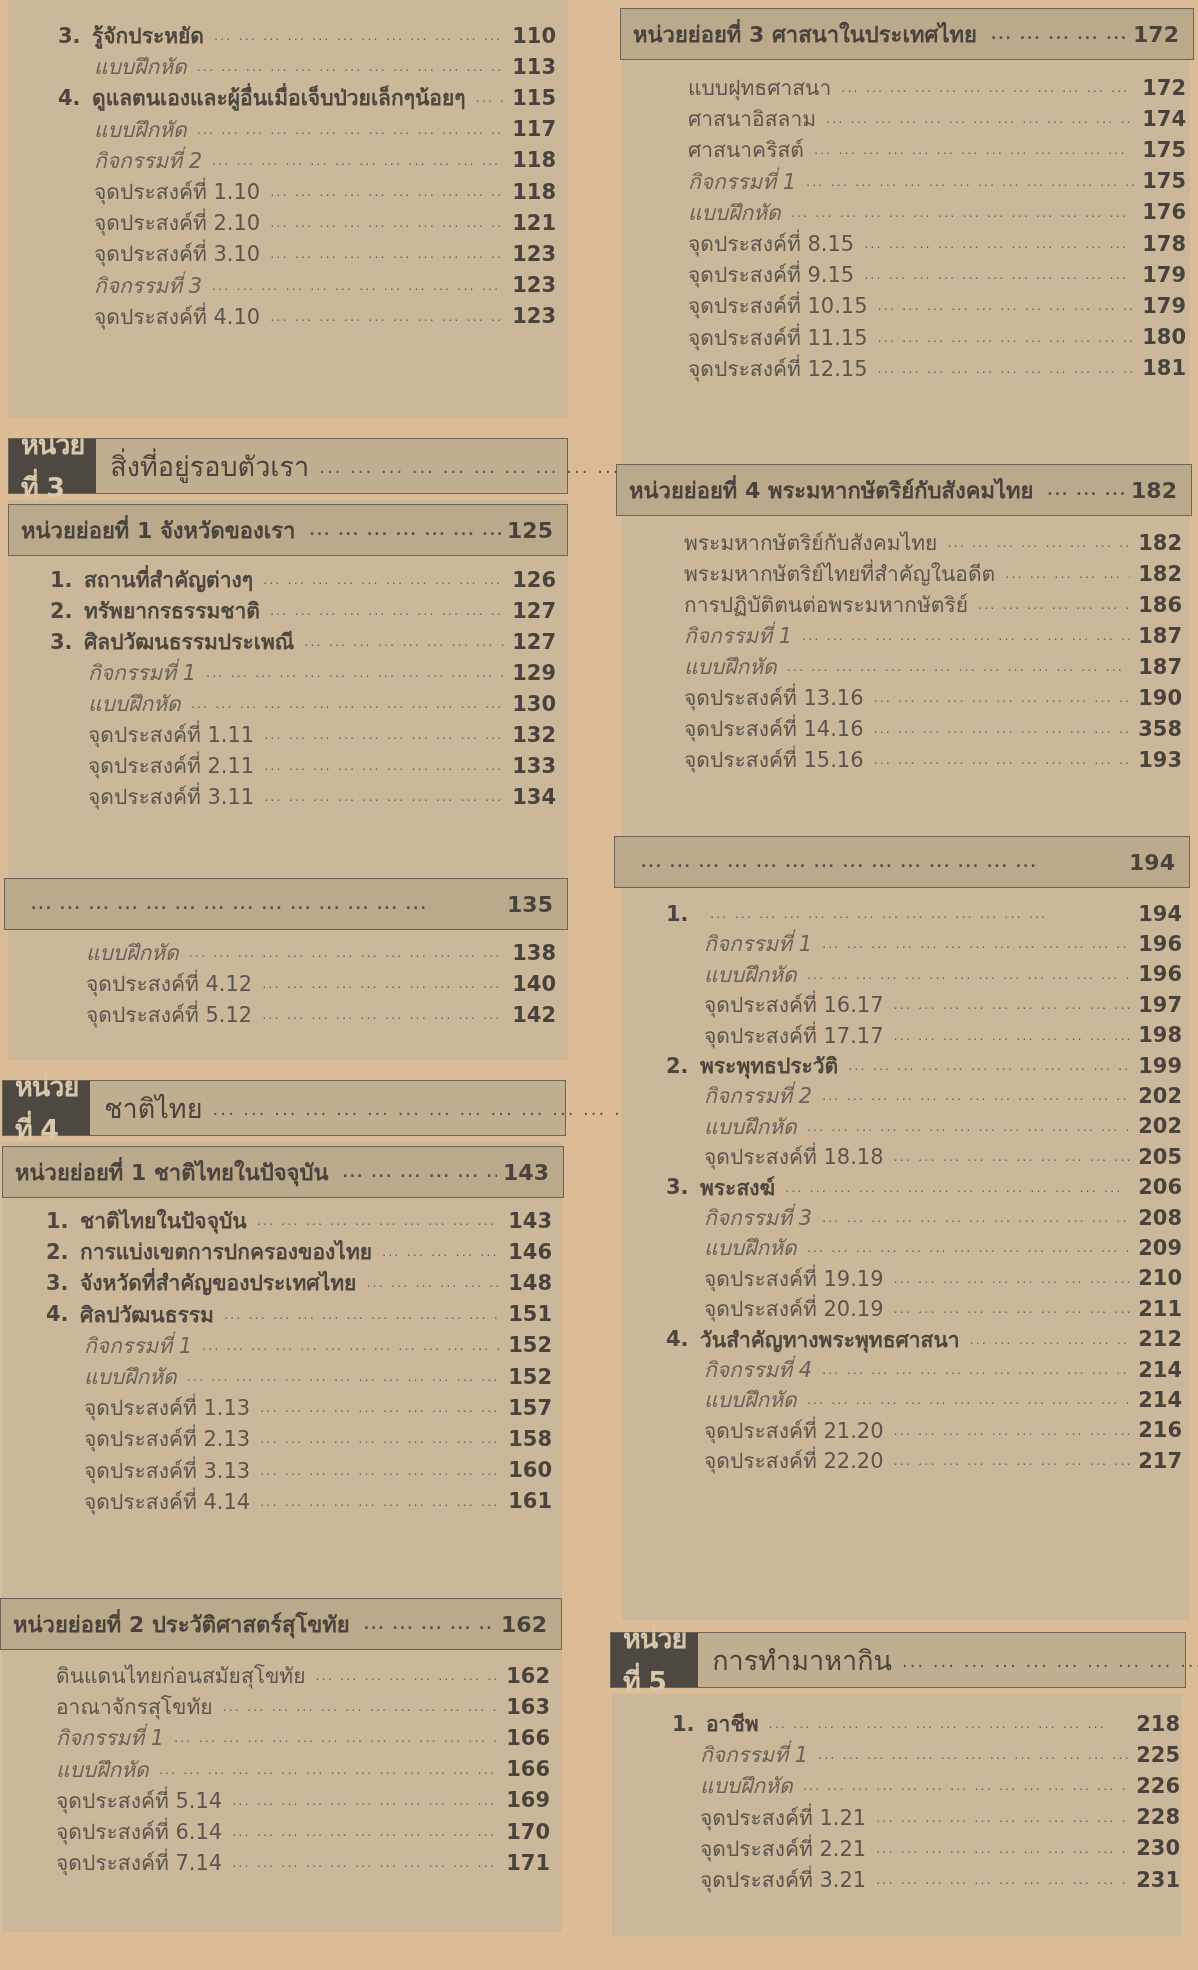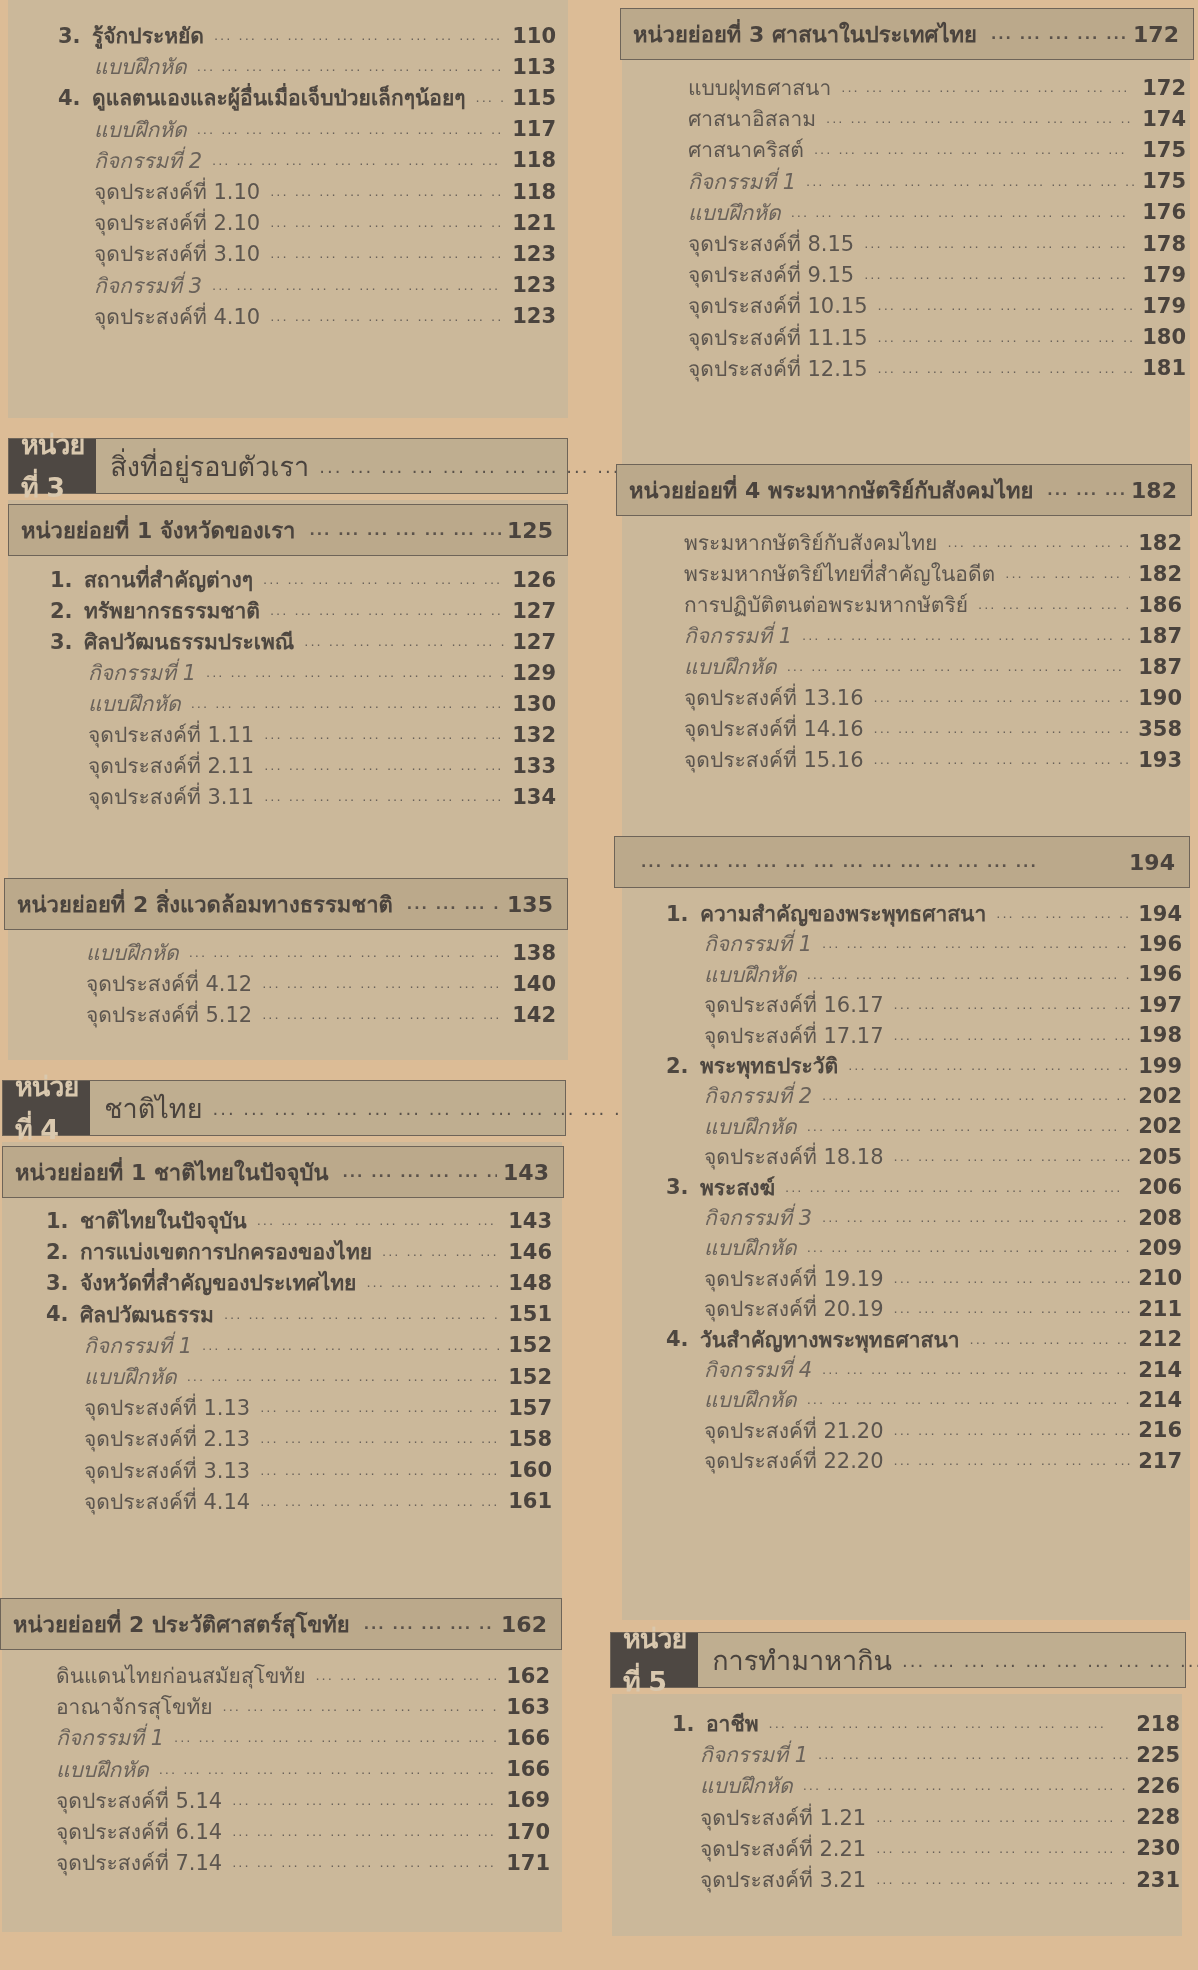--- a/index.html
+++ b/index.html
@@ -193,21 +193,20 @@
         <span class="pg">133</span>
       </div>
       <div class="row" style="top: 781px; left: 88px; width: 468px;">
         <span class="t light">จุดประสงค์ที่ 3.11</span>
         <span class="dots">... ... ... ... ... ... ... ... ... ... ... ... ... ...</span>
         <span class="pg">134</span>
       </div>
     </div>
 
   <div class="sub-head" style="left:4px;top:878px;width:564px;">
-    <span class="t">หน่วยย่อยที่ 2  สิ่งแวดล้อมทางธรรมชาติ</span>
     <span class="dots">... ... ... ... ... ... ... ... ... ... ... ... ... ...</span>
     <span class="pg">135</span>
   </div>
   <div id="u3s2">
       <div class="row" style="top: 937px; left: 86px; width: 470px;">
         <span class="t ital">แบบฝึกหัด</span>
         <span class="dots">... ... ... ... ... ... ... ... ... ... ... ... ... ...</span>
         <span class="pg">138</span>
       </div>
       <div class="row" style="top: 968px; left: 86px; width: 470px;">
@@ -445,21 +444,20 @@
       </div>
     </div>
 
   <div class="sub-head" style="left:2px;top:836px;width:576px;">
     <span class="dots">... ... ... ... ... ... ... ... ... ... ... ... ... ...</span>
     <span class="pg">194</span>
   </div>
   <div id="rs5">
       <div class="row" style="top: 898px; left: 54px; width: 516px;">
         <span class="num">1.</span>
-        <span class="t bold">ความสำคัญของพระพุทธศาสนา</span>
         <span class="dots">... ... ... ... ... ... ... ... ... ... ... ... ... ...</span>
         <span class="pg">194</span>
       </div>
       <div class="row" style="top: 928.4px; left: 92px; width: 478px;">
         <span class="t ital">กิจกรรมที่ 1</span>
         <span class="dots">... ... ... ... ... ... ... ... ... ... ... ... ... ...</span>
         <span class="pg">196</span>
       </div>
       <div class="row" style="top: 958.8px; left: 92px; width: 478px;">
         <span class="t ital">แบบฝึกหัด</span>

